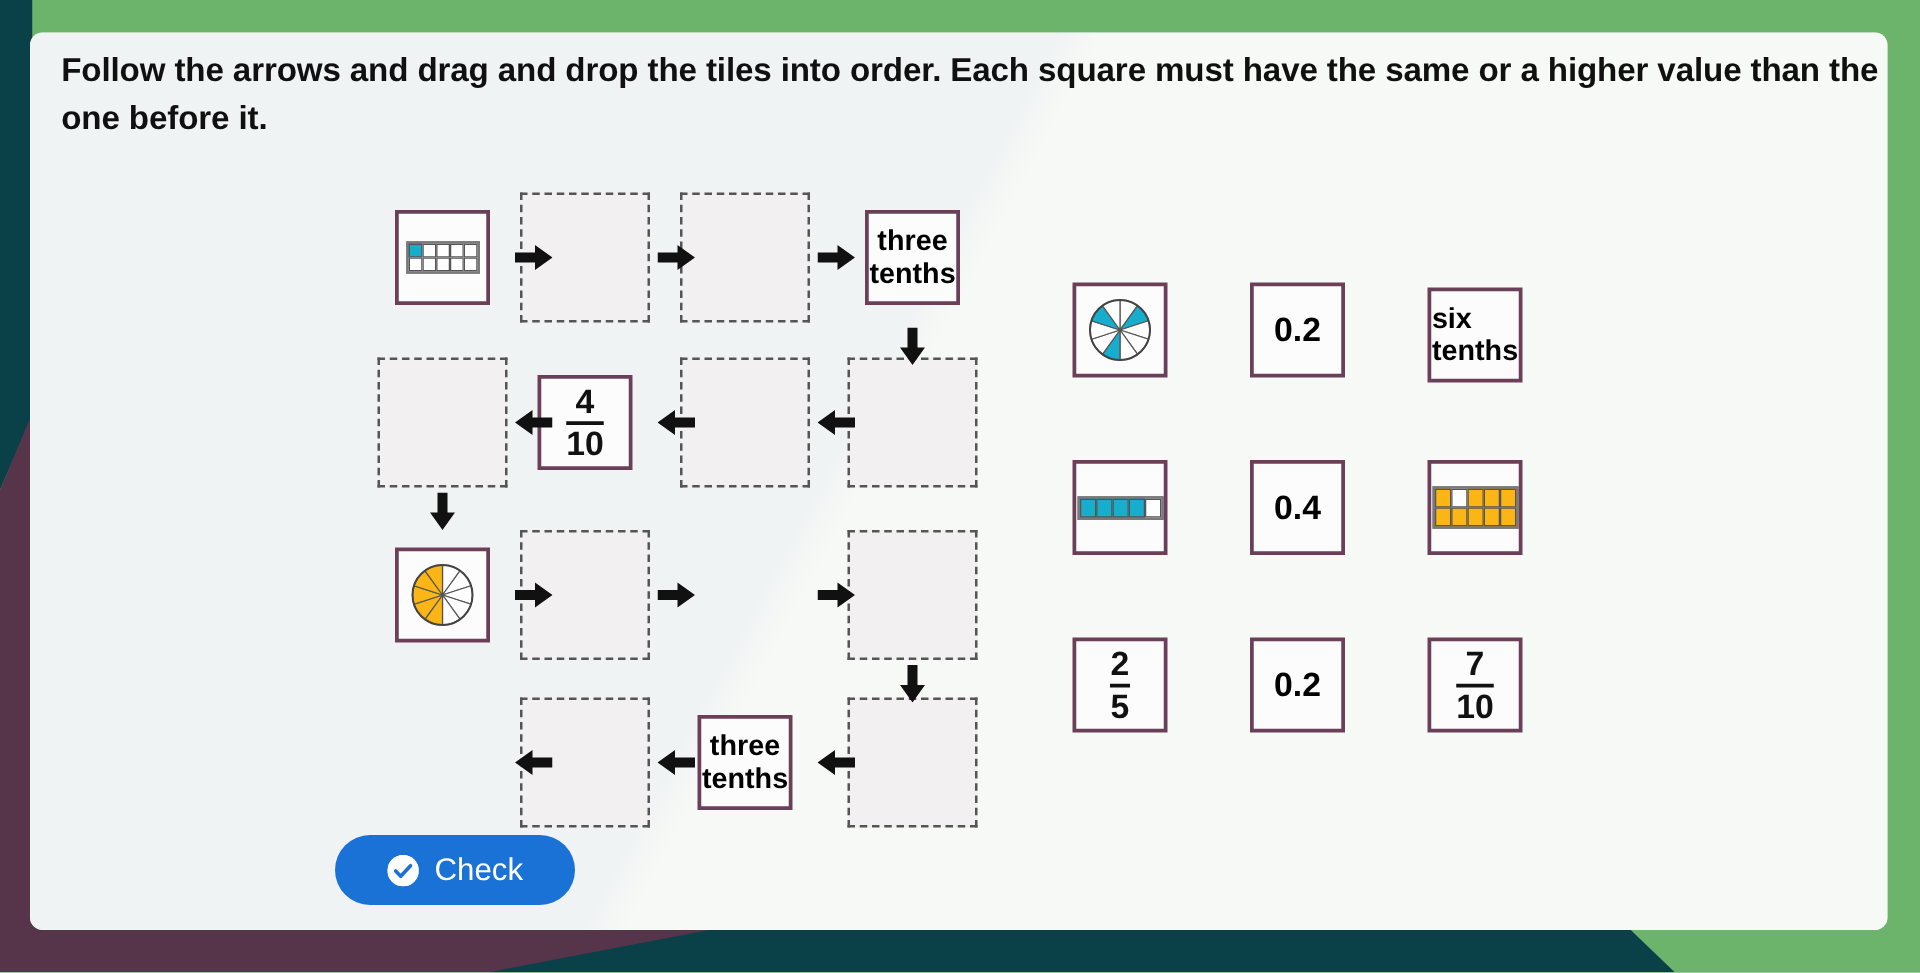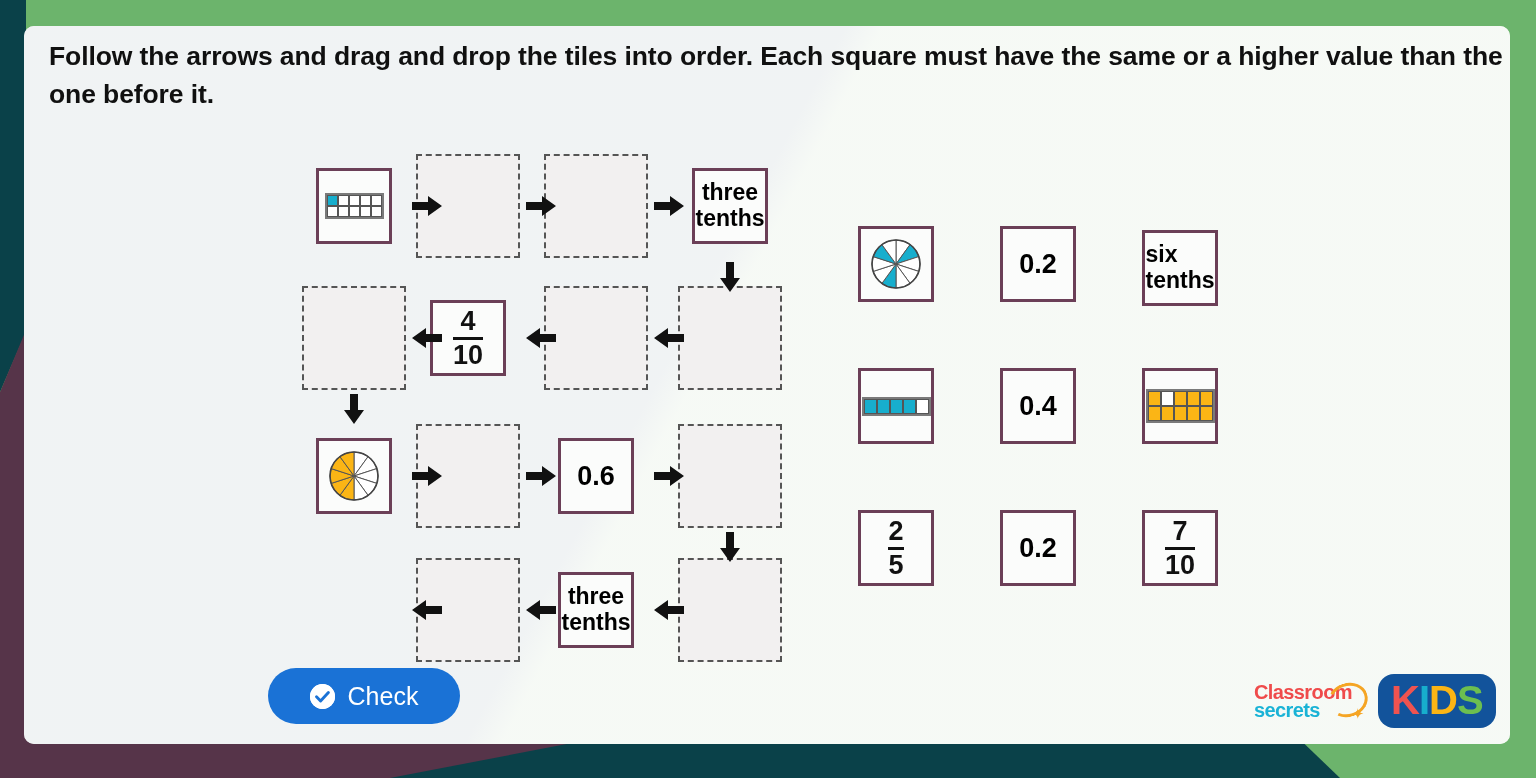--- a/index.html
+++ b/index.html
@@ -254,23 +254,20 @@
           <path d="M26,26 L40.10684605501935,45.41640786499874 A24,24 0 0 1 26,50 Z" fill="#ffffff" stroke="#555" stroke-width="1"></path>
           <path d="M26,26 L26,50 A24,24 0 0 1 11.893153944980646,45.41640786499874 Z" fill="#fbb515" stroke="#555" stroke-width="1"></path>
           <path d="M26,26 L11.893153944980646,45.41640786499874 A24,24 0 0 1 3.174643608916316,33.41640786499874 Z" fill="#fbb515" stroke="#555" stroke-width="1"></path>
           <path d="M26,26 L3.174643608916316,33.41640786499874 A24,24 0 0 1 3.1746436089163126,18.583592135001265 Z" fill="#fbb515" stroke="#555" stroke-width="1"></path>
           <path d="M26,26 L3.1746436089163126,18.583592135001265 A24,24 0 0 1 11.893153944980643,6.583592135001265 Z" fill="#fbb515" stroke="#555" stroke-width="1"></path>
           <path d="M26,26 L11.893153944980643,6.583592135001265 A24,24 0 0 1 25.999999999999996,2 Z" fill="#fbb515" stroke="#555" stroke-width="1"></path>
           <circle cx="26" cy="26" r="24" fill="none" stroke="#444" stroke-width="1.6"></circle>
         </svg>
       </div>
       <div class="cell blank" style="left: 128px; top: 290px;"></div>
-      <div class="cell filled" style="left: 270px; top: 304px;">
-        <span class="cell-text num">0.6</span>
-      </div>
       <div class="cell blank" style="left: 390px; top: 290px;"></div>
       <div class="arrow" style="left: 124px; top: 330px;">
         <svg width="30" height="24" viewBox="0 0 30 24">
           <path d="M0,8 L16,8 L16,2 L30,12 L16,22 L16,16 L0,16 Z" fill="#111"></path>
         </svg>
       </div>
       <div class="arrow" style="left: 238px; top: 330px;">
         <svg width="30" height="24" viewBox="0 0 30 24">
           <path d="M0,8 L16,8 L16,2 L30,12 L16,22 L16,16 L0,16 Z" fill="#111"></path>
         </svg>
@@ -391,28 +388,14 @@
   <button class="check-btn">
     <span class="check-circle">
       <svg width="25" height="25" viewBox="0 0 25 25">
         <circle cx="12.5" cy="12.5" r="12.5" fill="#fff"></circle>
         <path d="M6.5 12.8 L10.6 17 L18.4 8.6" stroke="#1a72d6" stroke-width="2.9" fill="none" stroke-linecap="round" stroke-linejoin="round"></path>
       </svg>
     </span>
     <span class="label">Check</span>
   </button>
 
-  <div class="logos">
-    <div class="cs-logo">
-      <span class="l1">Classroom</span>
-      <span class="l2">secrets</span>
-      <span class="cs-swoosh"></span>
-      <span class="cs-star">✦</span>
-    </div>
-    <div class="kids-logo">
-      <span class="k">K</span>
-      <span class="i">I</span>
-      <span class="d">D</span>
-      <span class="s">S</span>
-    </div>
-  </div>
 
 </div>
 
 </body></html>

